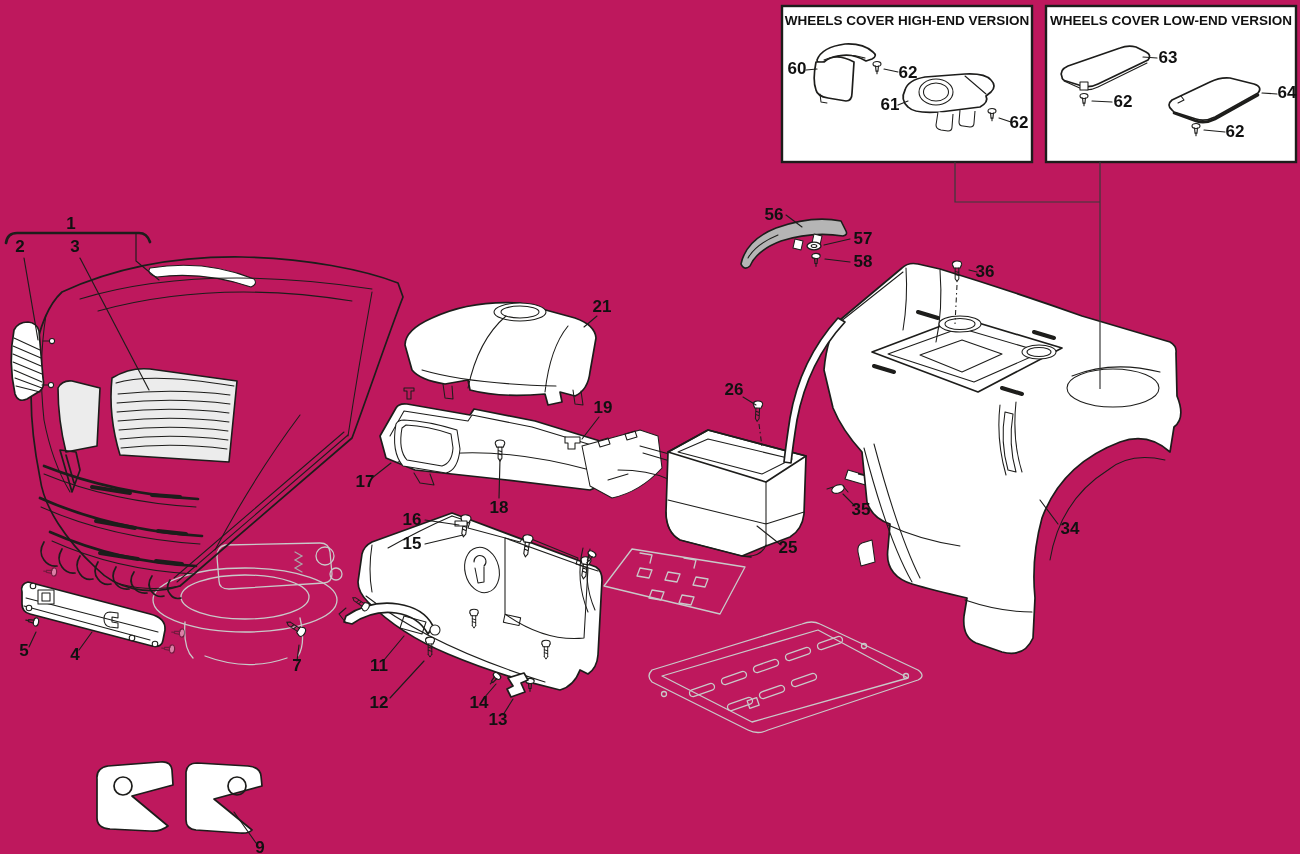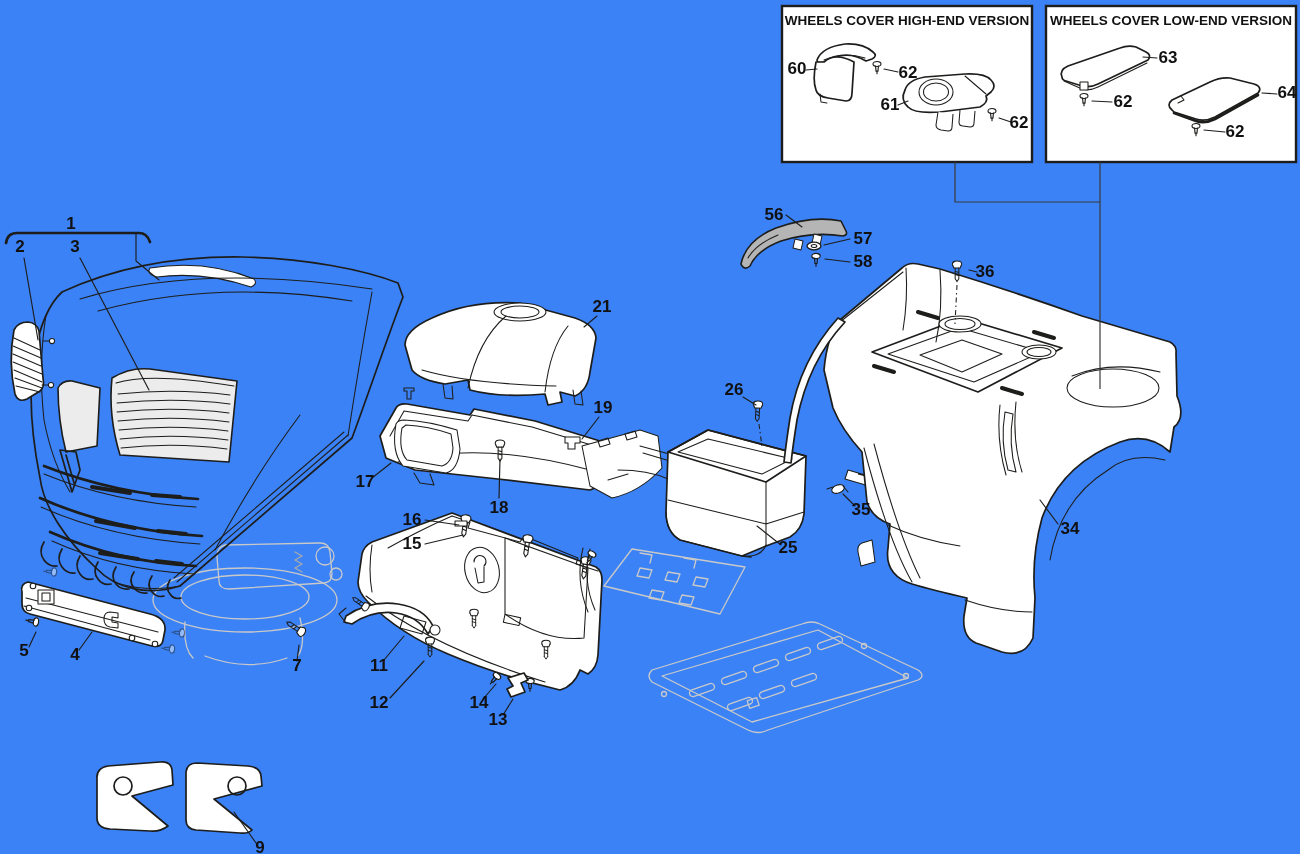--- a/index.html
+++ b/index.html
@@ -1,16 +1,16 @@
 <!DOCTYPE html>
 <html><head>
 <meta charset="utf-8">
 <style>
   html,body{margin:0;padding:0;background:#fff;}
-  .stage{position:relative;width:1300px;height:854px;background:#3b82f6;overflow:hidden;
+  .stage{position:relative;width:1300px;height:854px;background:#be185d;overflow:hidden;
          font-family:"Liberation Sans",sans-serif;}
   svg{display:block;}
   
   .k  {stroke:#1d1d1b;fill:none;stroke-width:1.7;stroke-linejoin:round;stroke-linecap:round;}
   .k2 {stroke:#1d1d1b;fill:none;stroke-width:1.05;stroke-linejoin:round;stroke-linecap:round;}
   .k3 {stroke:#1d1d1b;fill:none;stroke-width:2.7;stroke-linejoin:round;stroke-linecap:round;}
   .k4 {stroke:#1d1d1b;fill:none;stroke-width:4;stroke-linecap:round;}
   .fw {stroke:#1d1d1b;fill:#ffffff;stroke-width:1.7;stroke-linejoin:round;}
   .fw2{stroke:#1d1d1b;fill:#ffffff;stroke-width:1.05;stroke-linejoin:round;}
   .lens{stroke:#1d1d1b;fill:#ececec;stroke-width:1.6;stroke-linejoin:round;}

